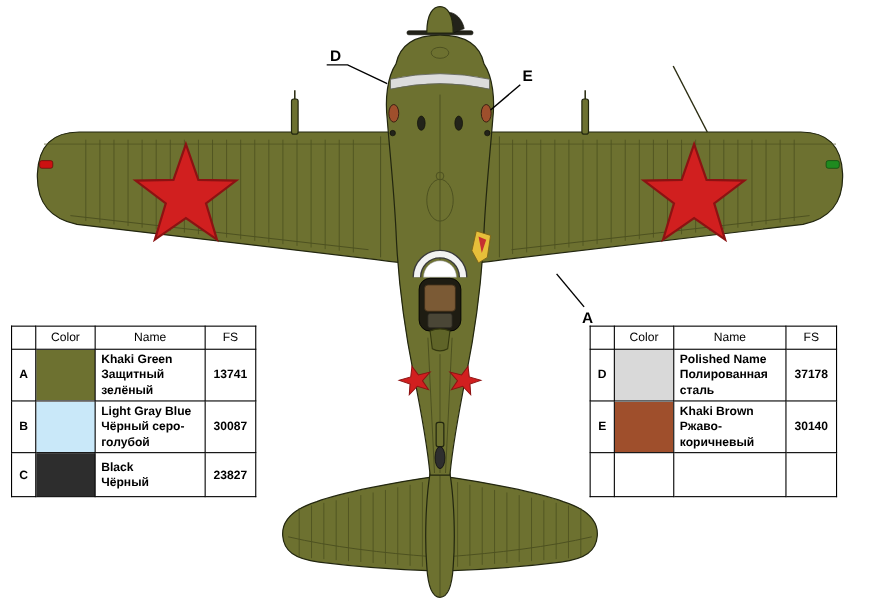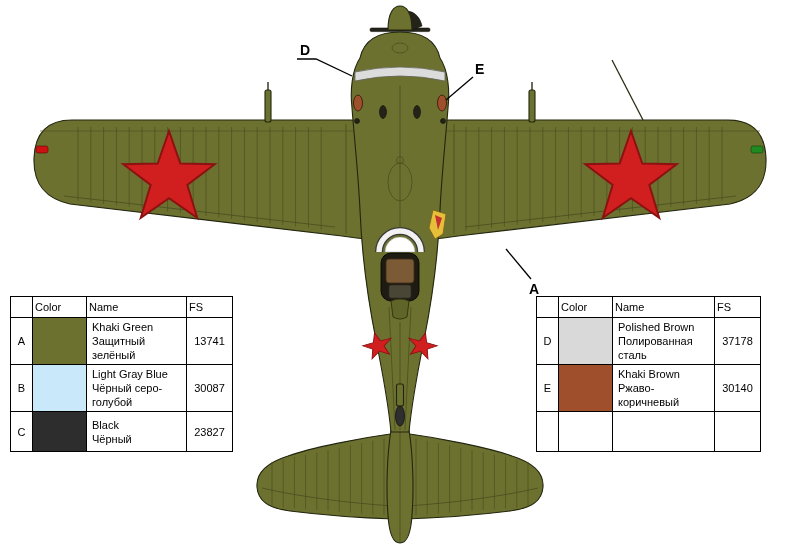--- a/index.html
+++ b/index.html
@@ -24,22 +24,22 @@
   .tip-right{fill:var(--wingtip-green);stroke:#0b3f0b;stroke-width:.6;}
   .leader{stroke:#000;stroke-width:1.3;fill:none;}
   .callout-text{font:bold 14px "Liberation Sans",sans-serif;fill:#000;}
 
   
   .color-table{
     position:absolute;border-collapse:collapse;table-layout:fixed;
     background:#fff;font-size:11px;
   }
   .color-table th,.color-table td{border:1px solid #000;overflow:hidden;}
-  .color-table th{font-weight:normal;height:20px;text-align:left;padding:0 2px;}
-  .color-table td{height:35px;padding:0;}
+  .color-table th{font-weight:normal;height:20px;text-align:center;padding:0 2px;}
+  .color-table td{height:35px;padding:0;font-weight:bold;}
   .color-table td.letter,.color-table td.fs{text-align:center;}
   .color-table td.name{padding:2px 5px;line-height:14px;vertical-align:middle;}
   #table-left{left:10px;top:296px;width:222px;}
   #table-right{left:536px;top:296px;width:224px;}
   col.c-letter{width:22px;} col.c-color{width:54px;} col.c-fs{width:46px;}
   #table-left col.c-name{width:100px;} #table-right col.c-name{width:102px;}
 </style>
 </head>
 <body>
 
@@ -271,21 +271,21 @@
       <th>Color</th>
       <th>Name</th>
       <th>FS</th>
     </tr>
   </thead>
   <tbody>
     <tr>
       <td class="letter">D</td>
       <td class="swatch" style="background-color: rgb(217, 217, 217);"></td>
       <td class="name">
-        <div>Polished Brown</div>
+        <div>Polished Name</div>
         <div>Полированная сталь</div>
       </td>
       <td class="fs">37178</td>
     </tr>
     <tr>
       <td class="letter">E</td>
       <td class="swatch" style="background-color: rgb(159, 79, 44);"></td>
       <td class="name">
         <div>Khaki Brown</div>
         <div>Ржаво-коричневый</div>

